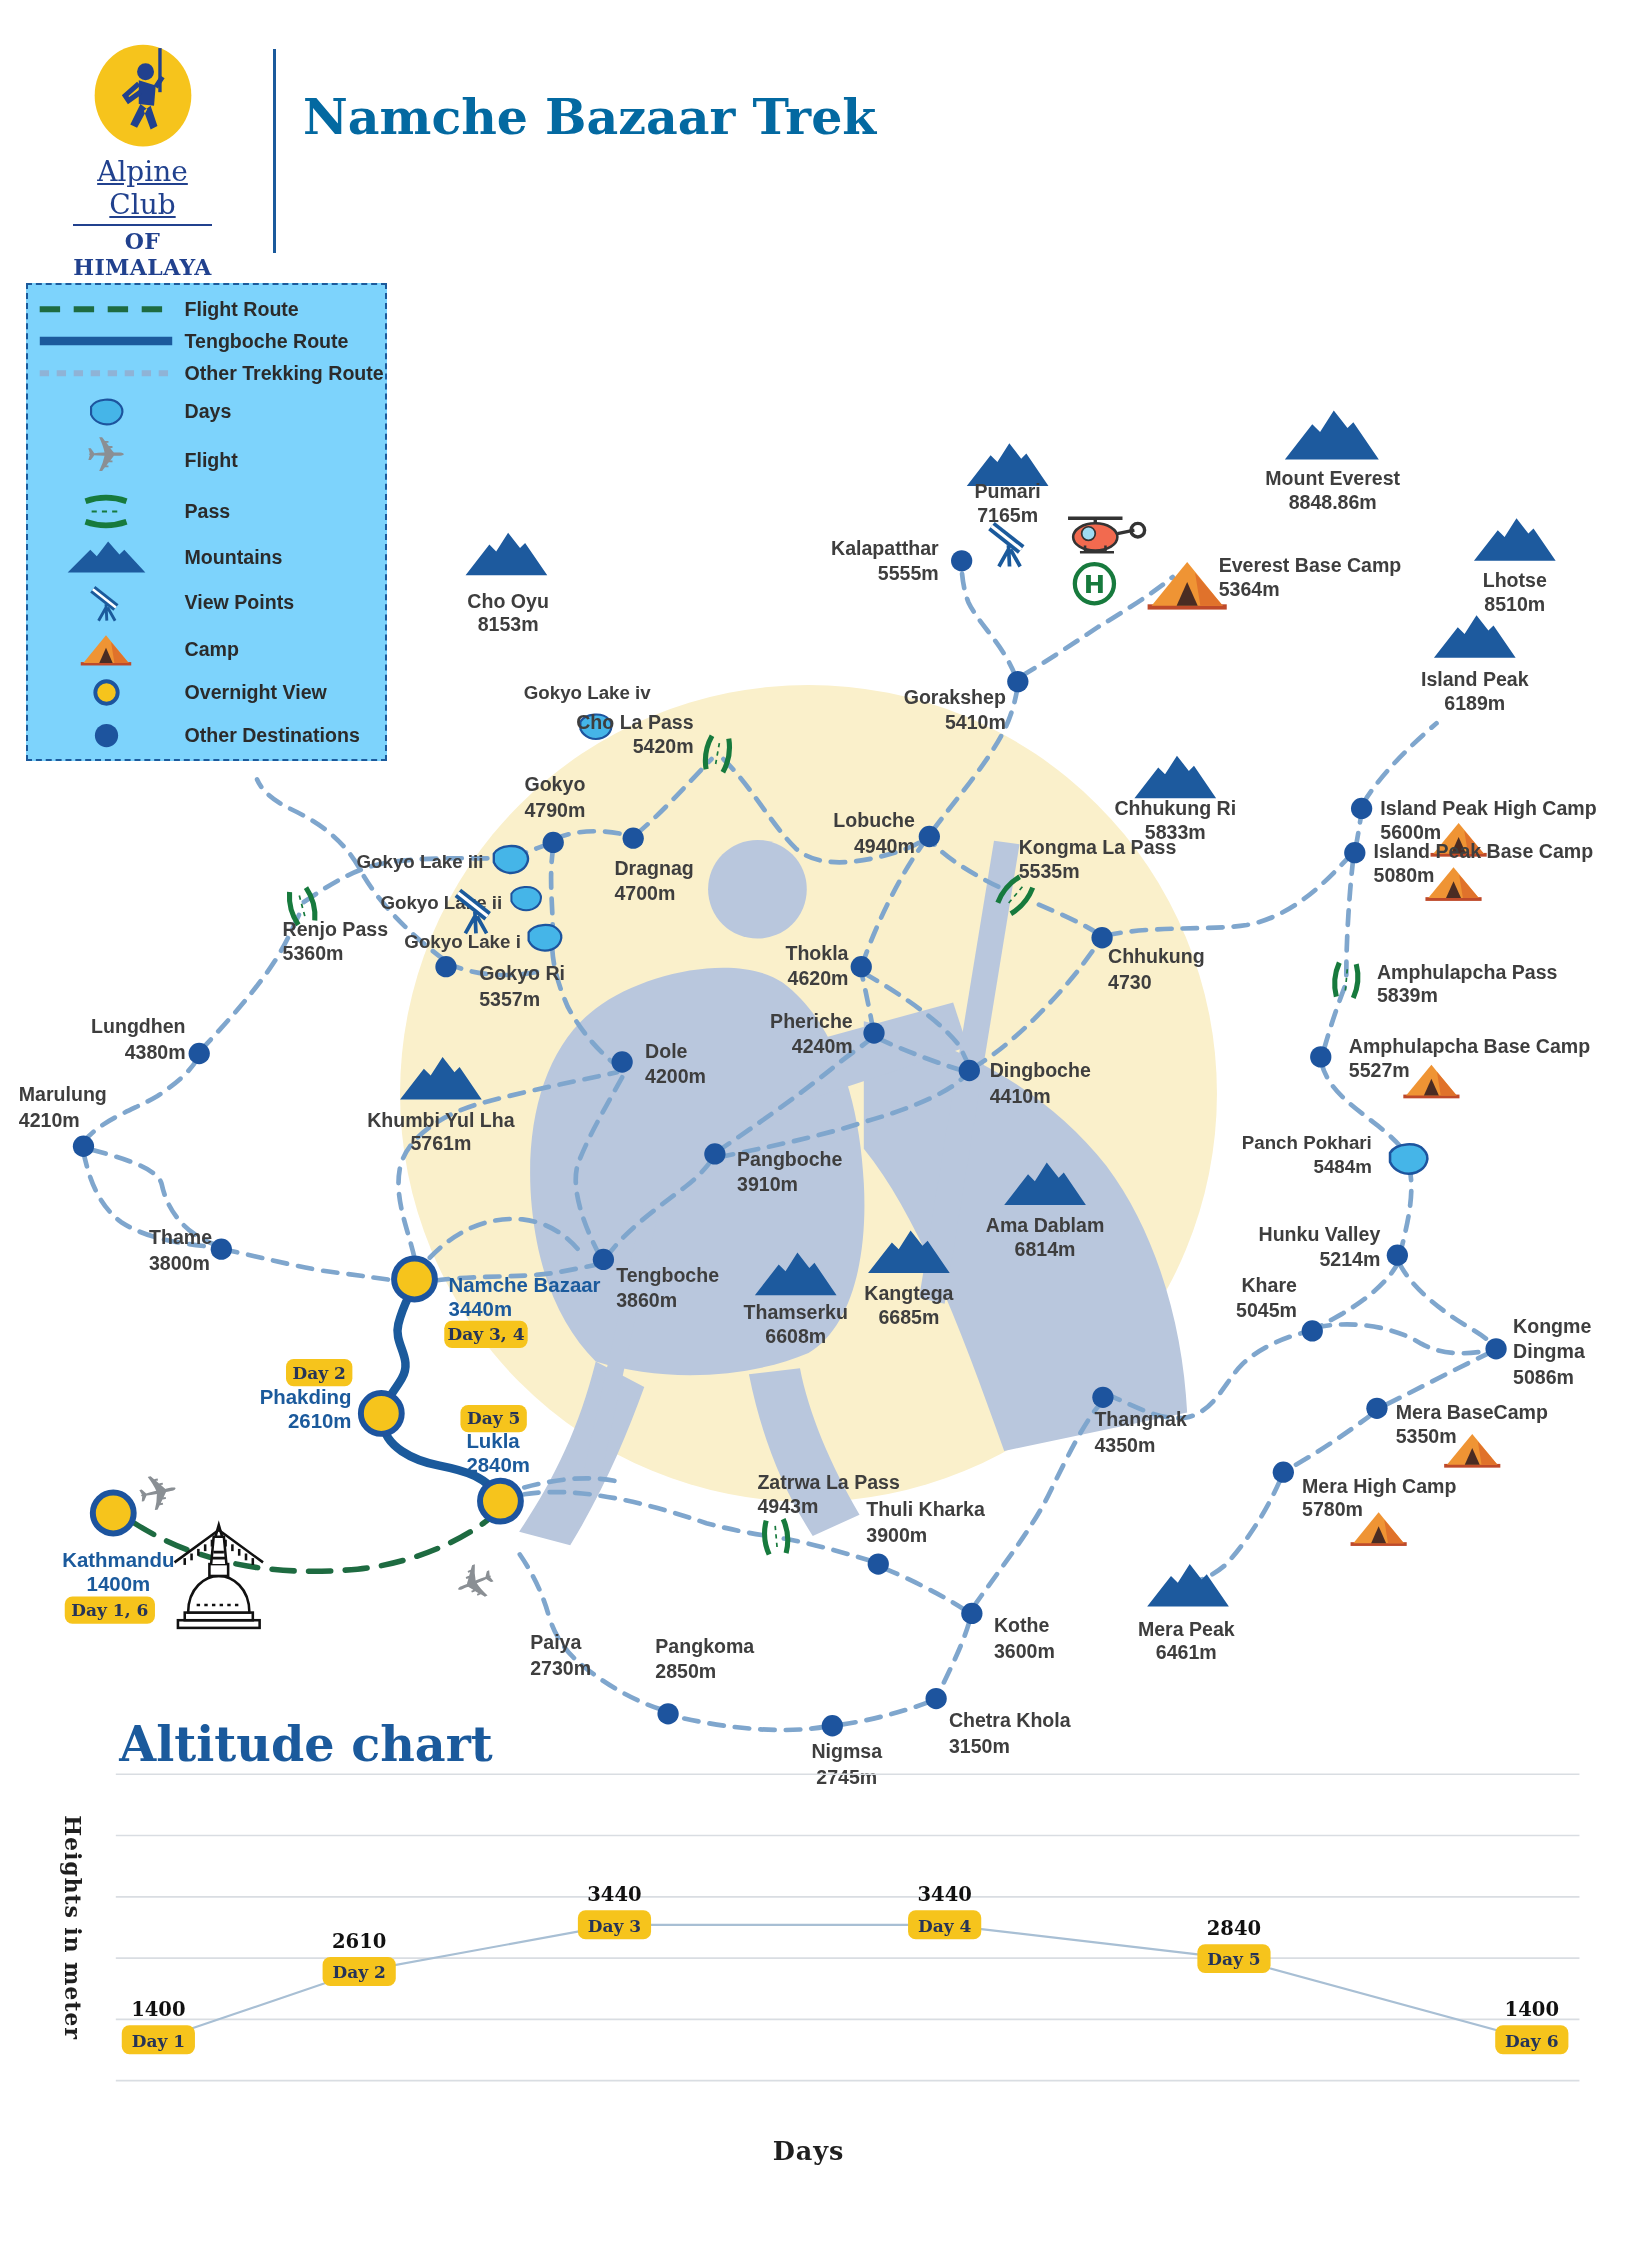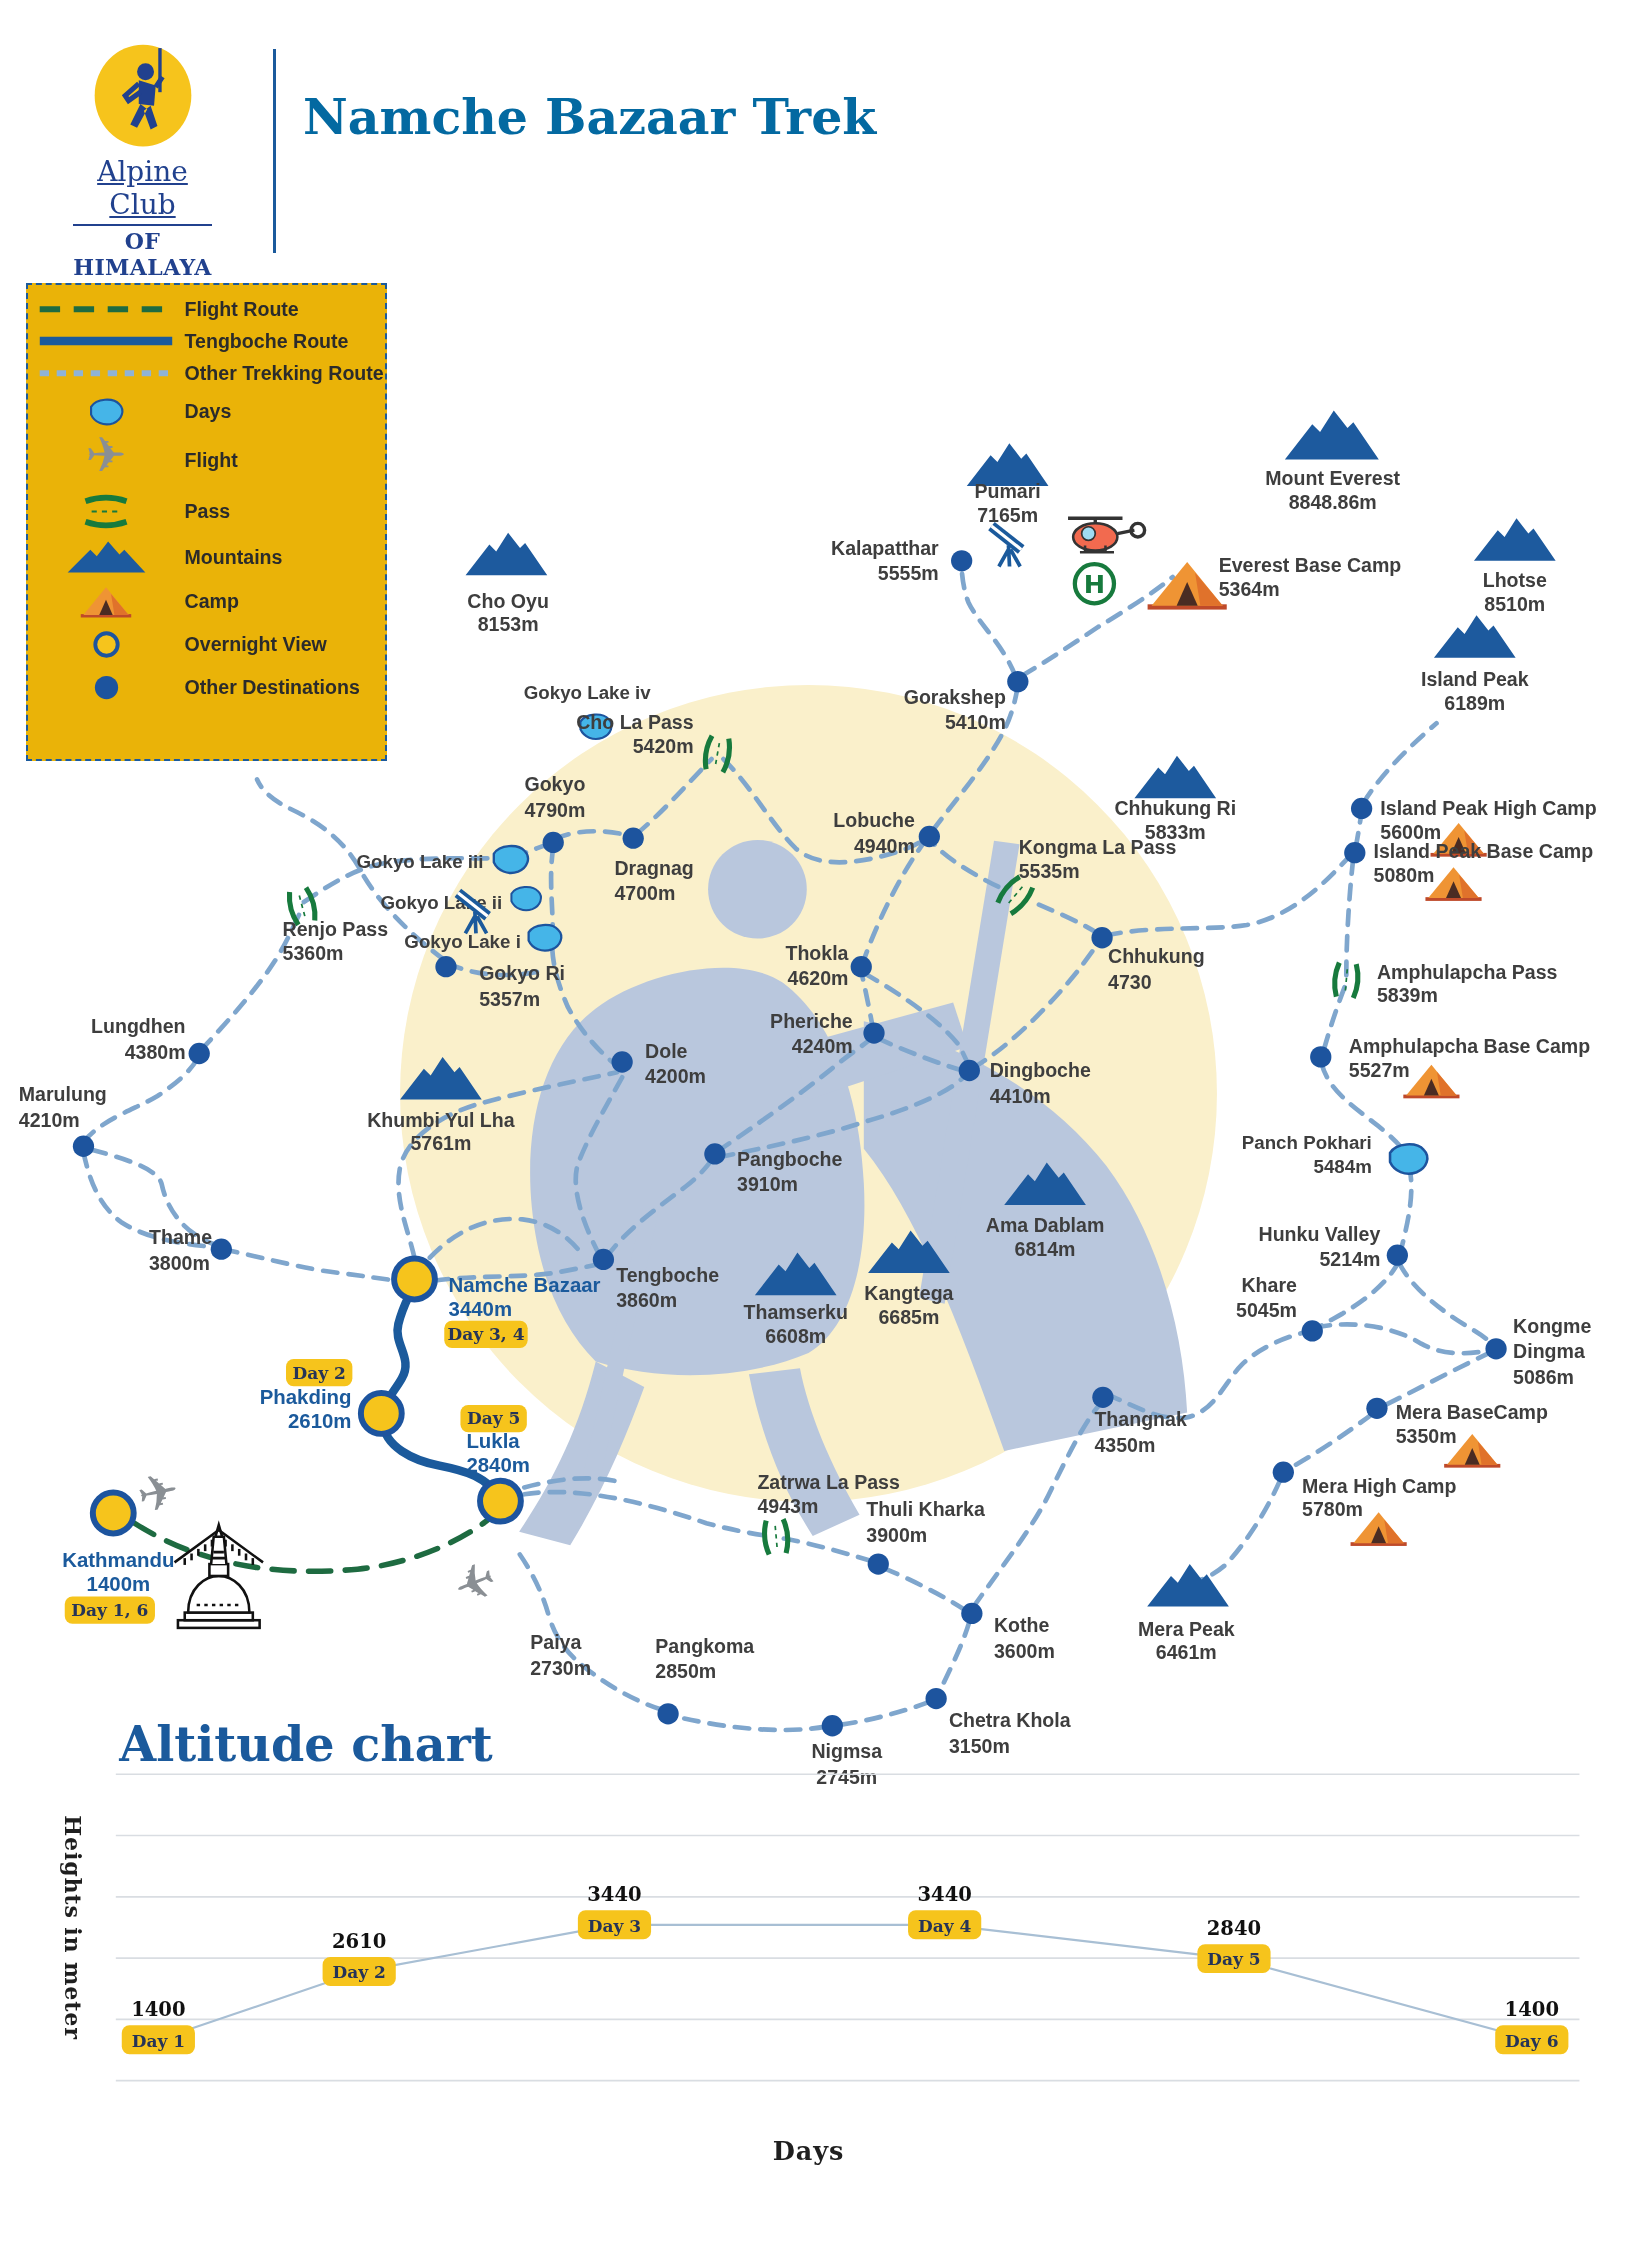--- a/index.html
+++ b/index.html
@@ -8,21 +8,21 @@
   
   .logo{position:absolute;left:66px;top:43px;width:153px;text-align:center;color:#21418e;}
   .logo .l1{font:400 28px "DejaVu Serif",serif;margin-top:3.4px;text-decoration:underline;}
   .logo .rule{height:1.7px;background:#21418e;margin:2.6px 6.8px;}
   .logo .l2{font:700 22px "DejaVu Serif",serif;letter-spacing:0.4px;}
   .divider{position:absolute;left:273px;top:49px;width:2.6px;height:204px;background:#1b5a9c;}
   .title{position:absolute;left:303px;top:82px;color:#0369a1;
          font:700 49px "DejaVu Serif",serif;line-height:1.46;}
   
   .legend{position:absolute;left:25.5px;top:283px;width:361px;height:478px;
-          border:2.6px dashed #1b5a9c;background:#eab308;box-sizing:border-box;padding-top:8.5px;z-index:5;}
+          border:2.6px dashed #1b5a9c;background:#7dd3fc;box-sizing:border-box;padding-top:8.5px;z-index:5;}
   .lrow{display:flex;align-items:center;}
   .lic{width:157px;display:flex;justify-content:center;align-items:center;flex:none;}
   .llab{font:600 19.6px "Liberation Sans",sans-serif;color:#2b2b2b;}
   
   svg text{font-family:"Liberation Sans",sans-serif;}
   .lbl{font-size:23px;font-weight:600;fill:#3e3e3e;}
   .lake-lbl{font-size:22px;font-weight:600;fill:#3e3e3e;}
   .blue-lbl{font-size:24px;font-weight:800;fill:#1b5a9c;}
   .tag-txt{font:700 20px "DejaVu Serif",serif;fill:#263457;}
   .chart-title{font:700 56px "DejaVu Serif",serif;fill:#1b5a9c;}
@@ -106,20 +106,32 @@
         </span>
       <span class="llab">Pass</span>
     </div>
     <div class="lrow" style="height:43px">
       <span class="lic">
         <svg width="85" height="34" viewBox="-50 -28 100 42">
             <path d="M-48,12 L-20,-16 L-12,-8 L2,-26 L16,-10 L22,-16 L48,12 Z" fill="#1d5a9e"></path>
           </svg>
         </span>
       <span class="llab">Mountains</span>
+    </div>
+    <div class="lrow" style="height:48px">
+      <span class="lic">
+        <svg width="48" height="43" viewBox="-24 -26 48 52">
+          <g stroke="#1b5a9c" fill="none">
+            <line x1="-16" y1="-16" x2="12" y2="6" stroke-width="10"></line>
+            <line x1="-16" y1="-16" x2="12" y2="6" stroke="#fff" stroke-width="3"></line>
+            <path d="M0,6 L-9,22 M2,6 L11,22 M0,2 L1,22" stroke-width="3.5"></path>
+            </g>
+          </svg>
+        </span>
+      <span class="llab">View Points</span>
     </div>
     <div class="lrow" style="height:46px">
       <span class="lic">
         <svg width="56" height="37" viewBox="-32 -24 64 44">
           <rect x="-30" y="13" width="60" height="4" fill="#bf4a2a"></rect>
           <path d="M-27,14 L0,-19 L27,14 Z" fill="#ef9434"></path>
           <path d="M6,-11 L27,14 L10,14 Z" fill="#e0722b"></path>
           <path d="M0,-4 L-8,14 L8,14 Z" fill="#4a2c23"></path>
           </svg>
         </span>

